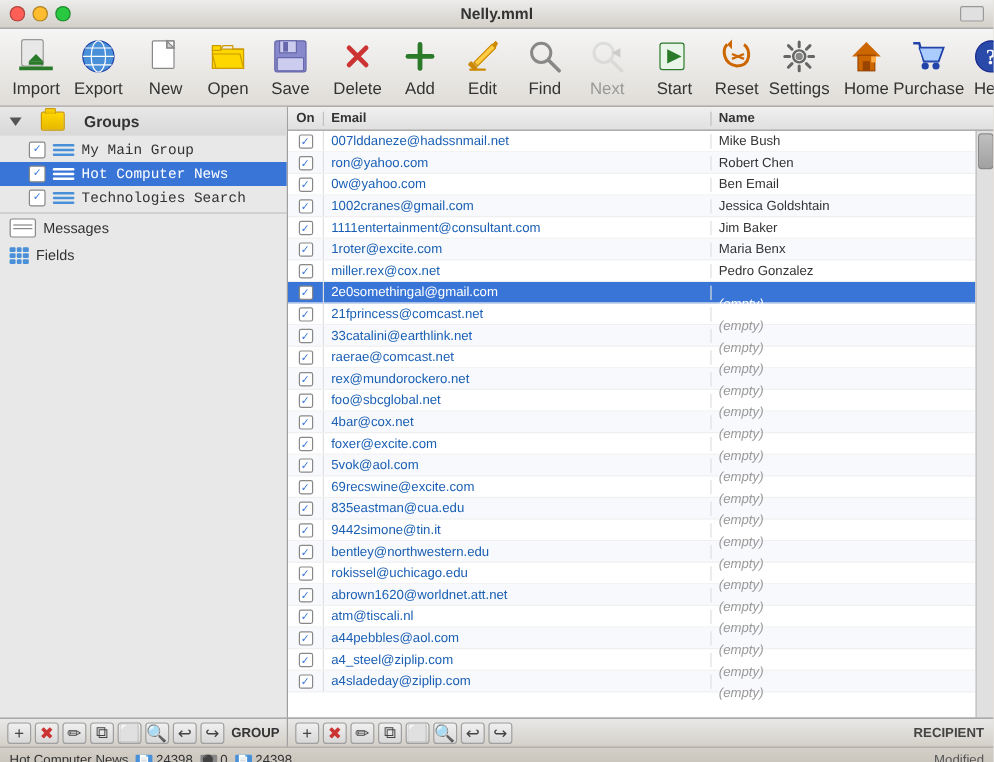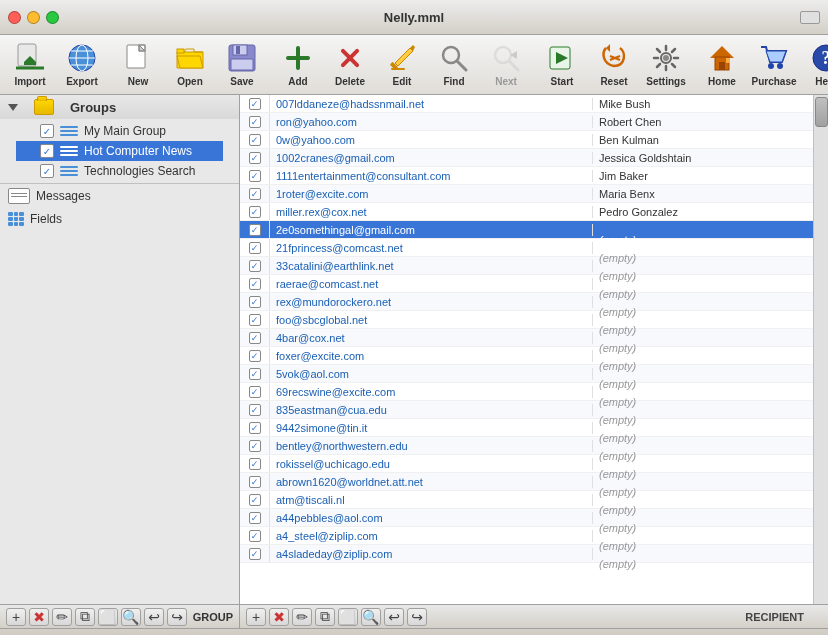--- a/index.html
+++ b/index.html
@@ -8,21 +8,21 @@
       font-size: 12px;
       background: #d4d0c8;
       width: 828px;
       height: 635px;
       overflow: hidden;
     }
 
     
     .titlebar {
       background: linear-gradient(to bottom, #ececec, #d4d0c8);
-      height: 35px;
+      height: 24px;
       display: flex;
       align-items: center;
       justify-content: center;
       border-bottom: 1px solid #a0a0a0;
       position: relative;
     }
     .titlebar-title {
       font-size: 13px;
       font-weight: bold;
       color: #333;
@@ -78,24 +78,23 @@
     }
     .toolbar-btn .tb-icon {
       width: 32px;
       height: 32px;
       display: flex;
       align-items: center;
       justify-content: center;
       font-size: 22px;
     }
     .toolbar-btn .tb-label {
-      font-size: 10px;
+      font-size: 14px;
       color: #333;
       white-space: nowrap;
-      font-weight: bold;
     }
     .toolbar-separator {
       width: 1px;
       height: 48px;
       background: #a0a0a0;
       margin: 0 2px;
     }
     .toolbar-btn.disabled .tb-label { color: #999; }
     .toolbar-btn.disabled .tb-icon { opacity: 0.5; }
 
@@ -150,21 +149,22 @@
       border: 1px solid #cc9900;
       border-bottom: none;
       border-radius: 2px 2px 0 0;
     }
     .sidebar-header-label {
       font-size: 13px;
       font-weight: bold;
       color: #333;
     }
     .sidebar-items {
-      padding: 2px 16px;
+      padding: 2px 0;
+      font-family: Liberation Mono, monospace;
     }
     .sidebar-item {
       display: flex;
       align-items: center;
       padding: 3px 8px 3px 24px;
       gap: 6px;
       cursor: pointer;
     }
     .sidebar-item.selected { background: #3875d7; }
     .sidebar-item.selected .sidebar-item-label { color: white; }
@@ -433,21 +433,21 @@
       background: linear-gradient(to bottom, #e8e8e8, #d4d0c8);
       border-top: 1px solid #a0a0a0;
       display: flex;
       align-items: center;
       padding: 0 6px;
       gap: 3px;
       position: relative;
     }
     .recipient-label-right {
       position: absolute;
-      right: 24px;
+      right: 8px;
       font-size: 11px;
       font-weight: bold;
       color: #444;
     }
   </style>
 </head>
 <body>
 
 <div class="titlebar">
   <div class="titlebar-buttons">
@@ -521,35 +521,35 @@
         <rect x="5" y="17" width="22" height="11" rx="1" fill="#ccccee" stroke="#6666aa" stroke-width="1"></rect>
       </svg>
     </div>
     <span class="tb-label">Save</span>
   </div>
   <div class="toolbar-separator"></div>
 
   <div class="toolbar-btn">
     <div class="tb-icon">
       <svg width="32" height="32" viewBox="0 0 32 32">
+        <rect x="14" y="4" width="4" height="24" fill="#cc3333" rx="2" transform="rotate(45 16 16)"></rect>
+        <rect x="14" y="4" width="4" height="24" fill="#cc3333" rx="2" transform="rotate(-45 16 16)"></rect>
+      </svg>
+    </div>
+    <span class="tb-label">Delete</span>
+  </div>
+
+  <div class="toolbar-btn">
+    <div class="tb-icon">
+      <svg width="32" height="32" viewBox="0 0 32 32">
         <rect x="14" y="4" width="4" height="24" fill="#2a7a2a" rx="2"></rect>
         <rect x="4" y="14" width="24" height="4" fill="#2a7a2a" rx="2"></rect>
       </svg>
     </div>
     <span class="tb-label">Add</span>
-  </div>
-
-  <div class="toolbar-btn">
-    <div class="tb-icon">
-      <svg width="32" height="32" viewBox="0 0 32 32">
-        <rect x="14" y="4" width="4" height="24" fill="#cc3333" rx="2" transform="rotate(45 16 16)"></rect>
-        <rect x="14" y="4" width="4" height="24" fill="#cc3333" rx="2" transform="rotate(-45 16 16)"></rect>
-      </svg>
-    </div>
-    <span class="tb-label">Delete</span>
   </div>
 
   <div class="toolbar-btn">
     <div class="tb-icon">
       <svg width="32" height="32" viewBox="0 0 32 32">
         <rect x="6" y="20" width="4" height="8" fill="#cc8800" rx="1" transform="rotate(-45 8 24)"></rect>
         <path d="M9 21 L24 6 L27 9 L12 24 Z" fill="#ffcc44" stroke="#cc8800" stroke-width="1"></path>
         <path d="M24 6 L27 3 L29 5 L27 9 Z" fill="#cc8800"></path>
         <rect x="5" y="26" width="14" height="2" fill="#cc8800" rx="1"></rect>
       </svg>
@@ -708,20 +708,26 @@
         <div class="grid-cell"></div>
         <div class="grid-cell"></div>
         <div class="grid-cell"></div>
       </div>
       <span class="sidebar-item-label">Fields</span>
     </div>
   </div>
 
   <div class="content-area">
 
+    <div class="table-header">
+      <div class="col-on">On</div>
+      <div class="col-email">Email</div>
+      <div class="col-name">Name</div>
+      <div class="scrollbar-placeholder"></div>
+    </div>
 
     <div style="display:flex; flex:1; overflow:hidden;">
       <div class="table-body" id="table-body">
       <div class="table-row">
             <div class="cell-on">
               <div class="mini-check checked"></div>
             </div>
             <div class="cell-email">007lddaneze@hadssnmail.net</div>
             <div class="cell-name">Mike Bush</div>
           </div>
@@ -730,21 +736,21 @@
               <div class="mini-check checked"></div>
             </div>
             <div class="cell-email">ron@yahoo.com</div>
             <div class="cell-name">Robert Chen</div>
           </div>
           <div class="table-row">
             <div class="cell-on">
               <div class="mini-check checked"></div>
             </div>
             <div class="cell-email">0w@yahoo.com</div>
-            <div class="cell-name">Ben Kulman</div>
+            <div class="cell-name">Ben Email</div>
           </div>
           <div class="table-row">
             <div class="cell-on">
               <div class="mini-check checked"></div>
             </div>
             <div class="cell-email">1002cranes@gmail.com</div>
             <div class="cell-name">Jessica Goldshtain</div>
           </div>
           <div class="table-row">
             <div class="cell-on">

